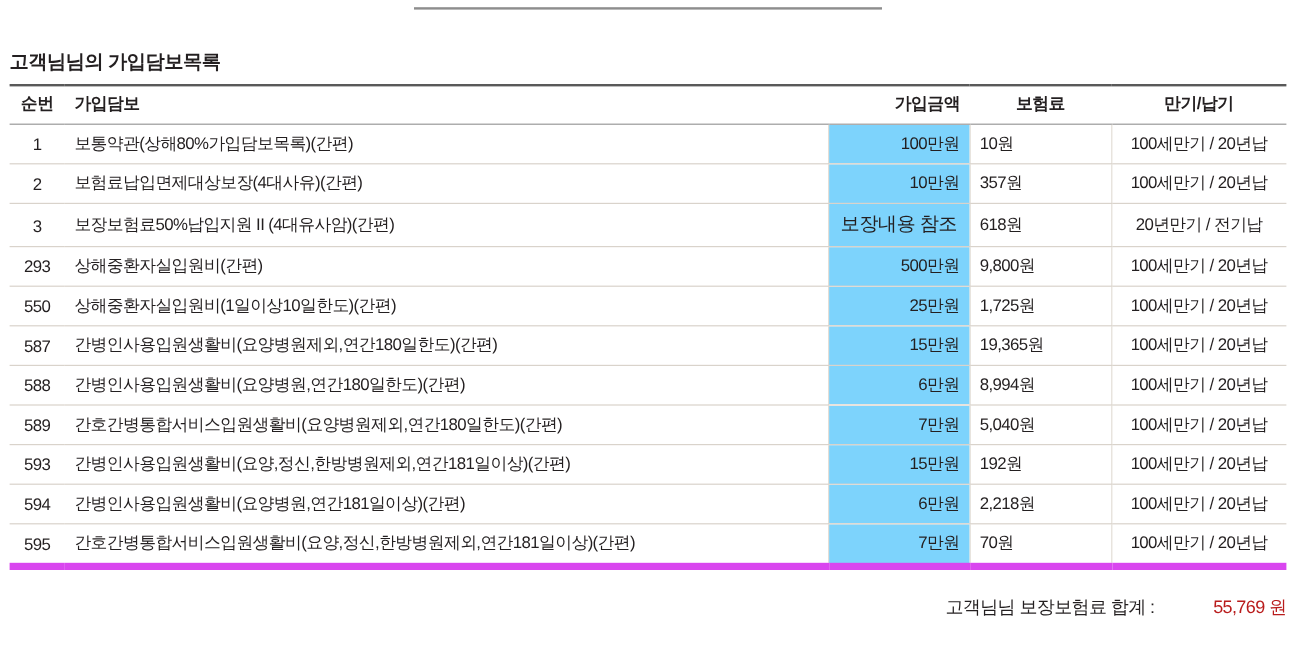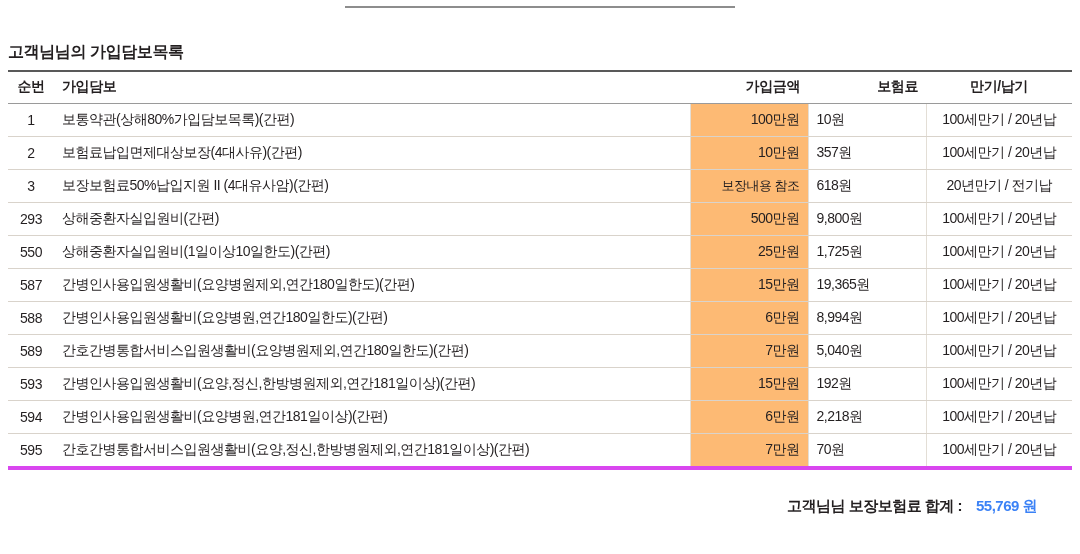--- a/index.html
+++ b/index.html
@@ -53,58 +53,58 @@
     color: #231f20;
     padding: 6px 8px 7px 8px;
     border-top: 2px solid #595959;
     border-bottom: 1px solid #9a9a9a;
     letter-spacing: -0.4px;
     background: #ffffff;
   }
   th.c-no   { width: 46px;  text-align: center; }
   th.c-name { width: 636px; text-align: left; padding-left: 12px; margin-left: 16px; }
   th.c-amt  { width: 118px; text-align: right; }
-  th.c-prem { width: 118px; text-align: right; }
+  th.c-prem { width: 118px; text-align: center; }
   th.c-term { width: 146px; text-align: center; }
 
   table.coverage tbody td {
     padding: 7px 8px 7px 8px;
     border-bottom: 1px solid #d9d3cb;
     letter-spacing: -0.5px;
     font-size: 14px;
     color: #231f20;
     white-space: nowrap;
     overflow: hidden;
   }
   td.c-no   { text-align: center; }
   td.c-name { text-align: left; padding-left: 12px; border-right: 1px solid #e3ded6; }
-  td.c-amt  { text-align: right; background: #fdba74; border-right: 1px solid #e3ded6; padding-right: 10px; }
+  td.c-amt  { text-align: right; background: #7dd3fc; border-right: 1px solid #e3ded6; padding-right: 10px; }
   td.c-prem { text-align: left; padding-right: 10px; border-right: 1px solid #e3ded6; }
   td.c-term { text-align: center; }
 
-  td.c-amt.note { text-align: right; font-size: 13px; padding-right: 8px; }
+  td.c-amt.note { text-align: center; font-size: 16px; padding-right: 8px; }
 
   tbody tr:last-child td {
-    border-bottom: 4px solid #d946ef;
+    border-bottom: 6px solid #d946ef;
     margin-top: 25px;
   }
 
   .total-row {
     position: absolute;
     top: 497px;
     right: 8px;
     display: flex;
     align-items: baseline;
     gap: 14px;
     font-size: 15px;
-    font-weight: bold;
+    font-weight: normal;
     letter-spacing: -0.5px;
   }
   .total-label { color: #231f20; }
-  .total-value { color: #3b82f6; min-width: 96px; }
+  .total-value { color: #b91c1c; min-width: 96px; text-align: right; }
 </style>
 </head>
 <body>
 
 <div class="page">
 
   <div class="top-rule"></div>
 
   <div class="doc-title">고객님님의 가입담보목록</div>
 

